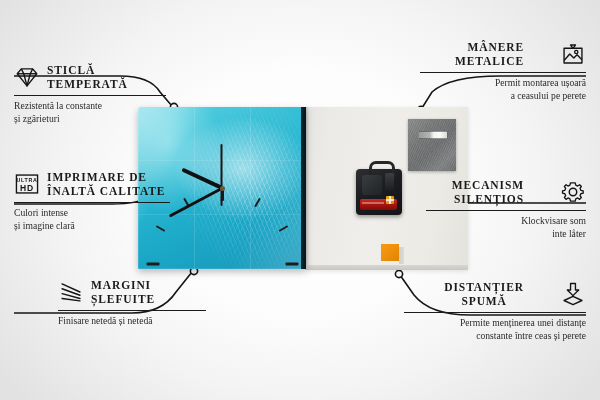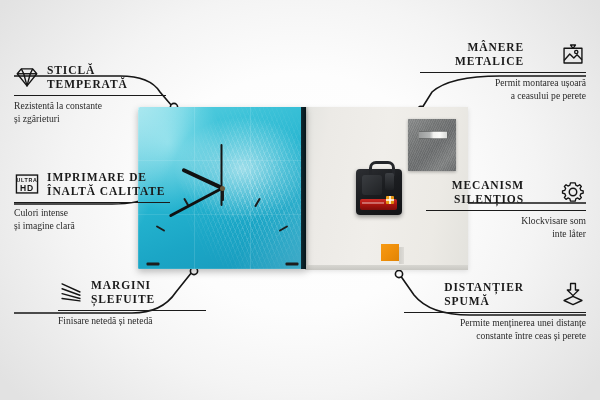--- a/index.html
+++ b/index.html
@@ -341,21 +341,21 @@
         </g>
       </svg>
     </div>
     <div class="rule"></div>
     <div class="sub">Klockvisare som
 inte låter</div>
   </div>
 
   <div class="callout right" id="c-distantier">
     <div class="ttl">
-      <span class="txt" style="text-align:left">DISTANȚIER
+      <span class="txt" style="text-align:center">DISTANȚIER
 SPUMĂ</span>
       <svg class="ico" viewBox="0 0 32 32">
         <g fill="none" stroke="#141414" stroke-width="1.7" stroke-linejoin="round">
           <path d="M13,3 l6,0 l0,8 l4,0 l-7,7 l-7,-7 l4,0 Z"></path>
           <path d="M16,19 L27,24 L16,29 L5,24 Z"></path>
         </g>
       </svg>
     </div>
     <div class="rule"></div>
     <div class="sub">Permite menținerea unei distanțe

